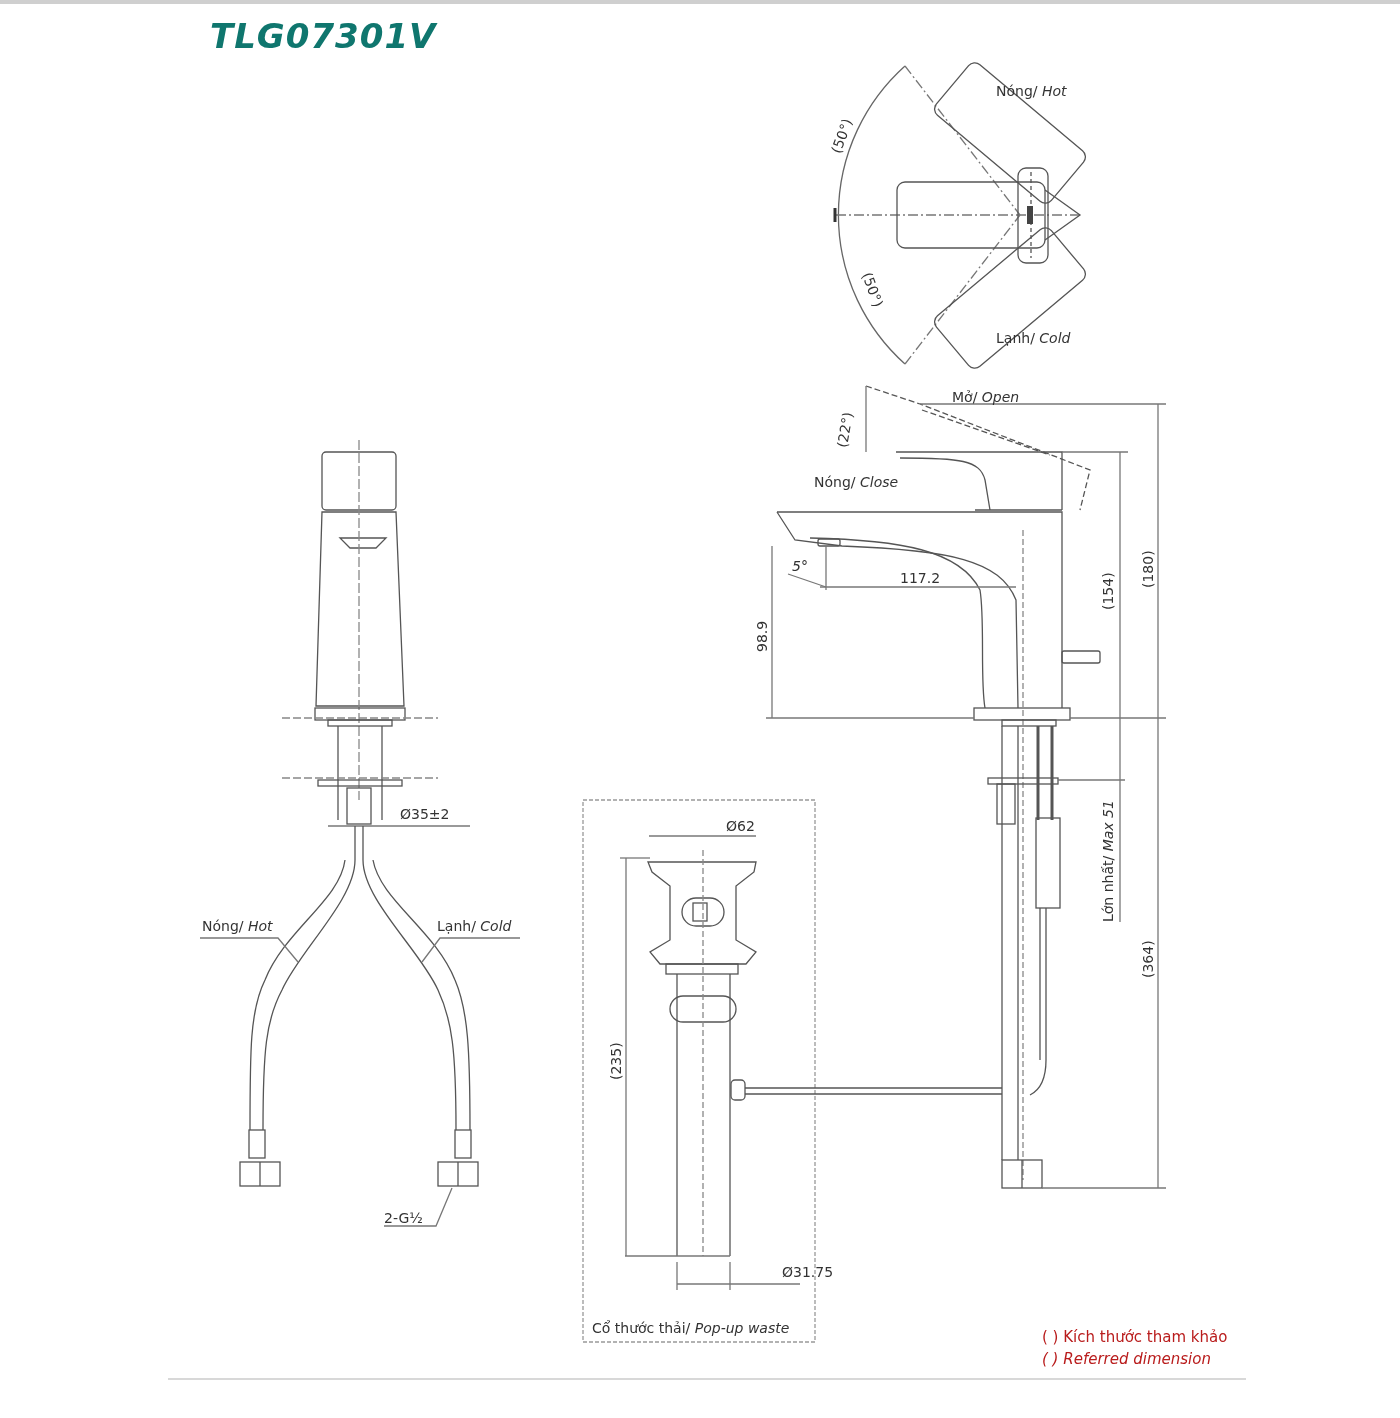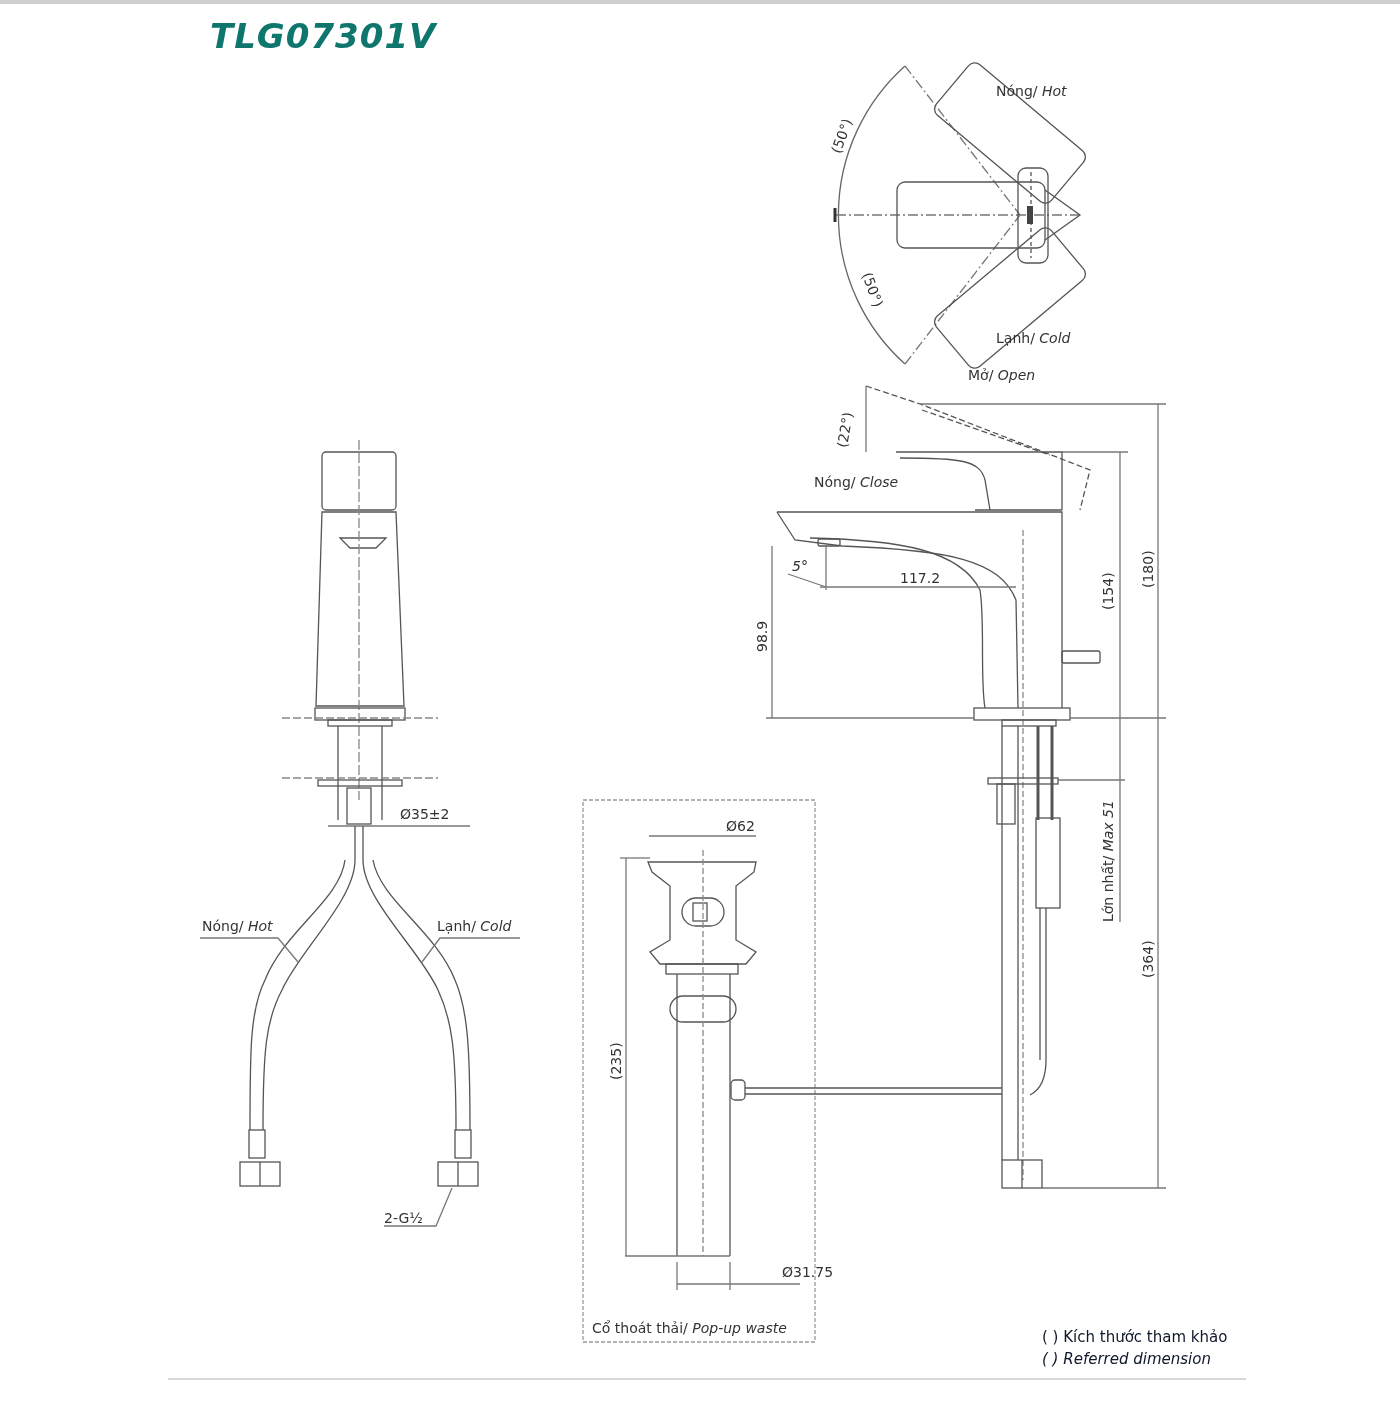--- a/index.html
+++ b/index.html
@@ -5,21 +5,21 @@
   html,body{margin:0;padding:0;background:#ffffff;}
   body{width:1400px;height:1418px;position:relative;overflow:hidden;font-family:"DejaVu Sans",sans-serif;color:#222;}
   .topbar{position:absolute;left:0;top:0;width:1400px;height:4px;background:#cfcfcf;}
   .bottomrule{position:absolute;left:168px;top:1378px;width:1078px;height:2px;background:#d8d8d8;}
   .title{position:absolute;left:210px;top:16px;font-family:"DejaVu Sans",sans-serif;font-weight:bold;font-style:italic;font-size:34px;letter-spacing:1px;color:#0f766e;}
   svg.drawing{position:absolute;left:0;top:0;}
   .lbl{position:absolute;font-size:14px;color:#333;white-space:nowrap;text-align:center;}
   .lbl i{font-style:italic;}
   .dim{position:absolute;font-size:14px;color:#333;white-space:nowrap;}
   .rot{transform-origin:left top;}
-  .note{position:absolute;left:1042px;top:1326px;font-size:15px;color:#0f172a;line-height:22px;}
+  .note{position:absolute;left:1042px;top:1326px;font-size:15px;color:#b91c1c;line-height:22px;}
 </style>
 </head>
 <body>
 
 <div class="topbar"></div>
 
 <div class="title">TLG07301V</div>
 
 <svg class="drawing" width="1400" height="1418" viewBox="0 0 1400 1418" fill="none" stroke="#555" stroke-width="1.3">
 
@@ -147,21 +147,21 @@
 
 <div class="lbl" style="left:996px;top:83px;">
   <span>Nóng/</span> <i>Hot</i>
 </div>
 <div class="lbl" style="left:996px;top:330px;">
   <span>Lạnh/</span> <i>Cold</i>
 </div>
 <div class="dim rot" style="left:828px;top:150px;transform:rotate(-70deg);">(50°)</div>
 <div class="dim rot" style="left:874px;top:270px;transform:rotate(70deg);">(50°)</div>
 
-<div class="lbl" style="left:952px;top:367px;margin-left:16px;">
+<div class="lbl" style="left:952px;top:389px;">
   <span>Mở/</span> <i>Open</i>
 </div>
 <div class="lbl" style="left:814px;top:474px;">
   <span>Nóng/</span> <i>Close</i>
 </div>
 <div class="dim rot" style="left:834px;top:446px;transform:rotate(-80deg);">(22°)</div>
 <div class="dim" style="left:792px;top:558px;font-style:italic;">5°</div>
 <div class="dim" style="left:900px;top:570px;">117.2</div>
 <div class="dim rot" style="left:754px;top:652px;transform:rotate(-90deg);">98.9</div>
 <div class="dim rot" style="left:1100px;top:610px;transform:rotate(-90deg);">(154)</div>
@@ -177,21 +177,21 @@
 </div>
 <div class="lbl" style="left:437px;top:918px;">
   <span>Lạnh/</span> <i>Cold</i>
 </div>
 <div class="dim" style="left:384px;top:1210px;">2-G½</div>
 
 <div class="dim" style="left:686px;top:818px;margin-left:40px;">Ø62</div>
 <div class="dim rot" style="left:608px;top:1080px;transform:rotate(-90deg);">(235)</div>
 <div class="dim" style="left:742px;top:1264px;margin-left:40px;">Ø31.75</div>
 <div class="lbl" style="left:592px;top:1320px;">
-  <span>Cổ thoát thải/</span> <i>Pop-up waste</i>
+  <span>Cổ thước thải/</span> <i>Pop-up waste</i>
 </div>
 
 <div class="note">
   <div>( ) Kích thước tham khảo</div>
   <div style="font-style:italic;">( ) Referred dimension</div>
 </div>
 
 <div class="bottomrule"></div>
 
 </body></html>

